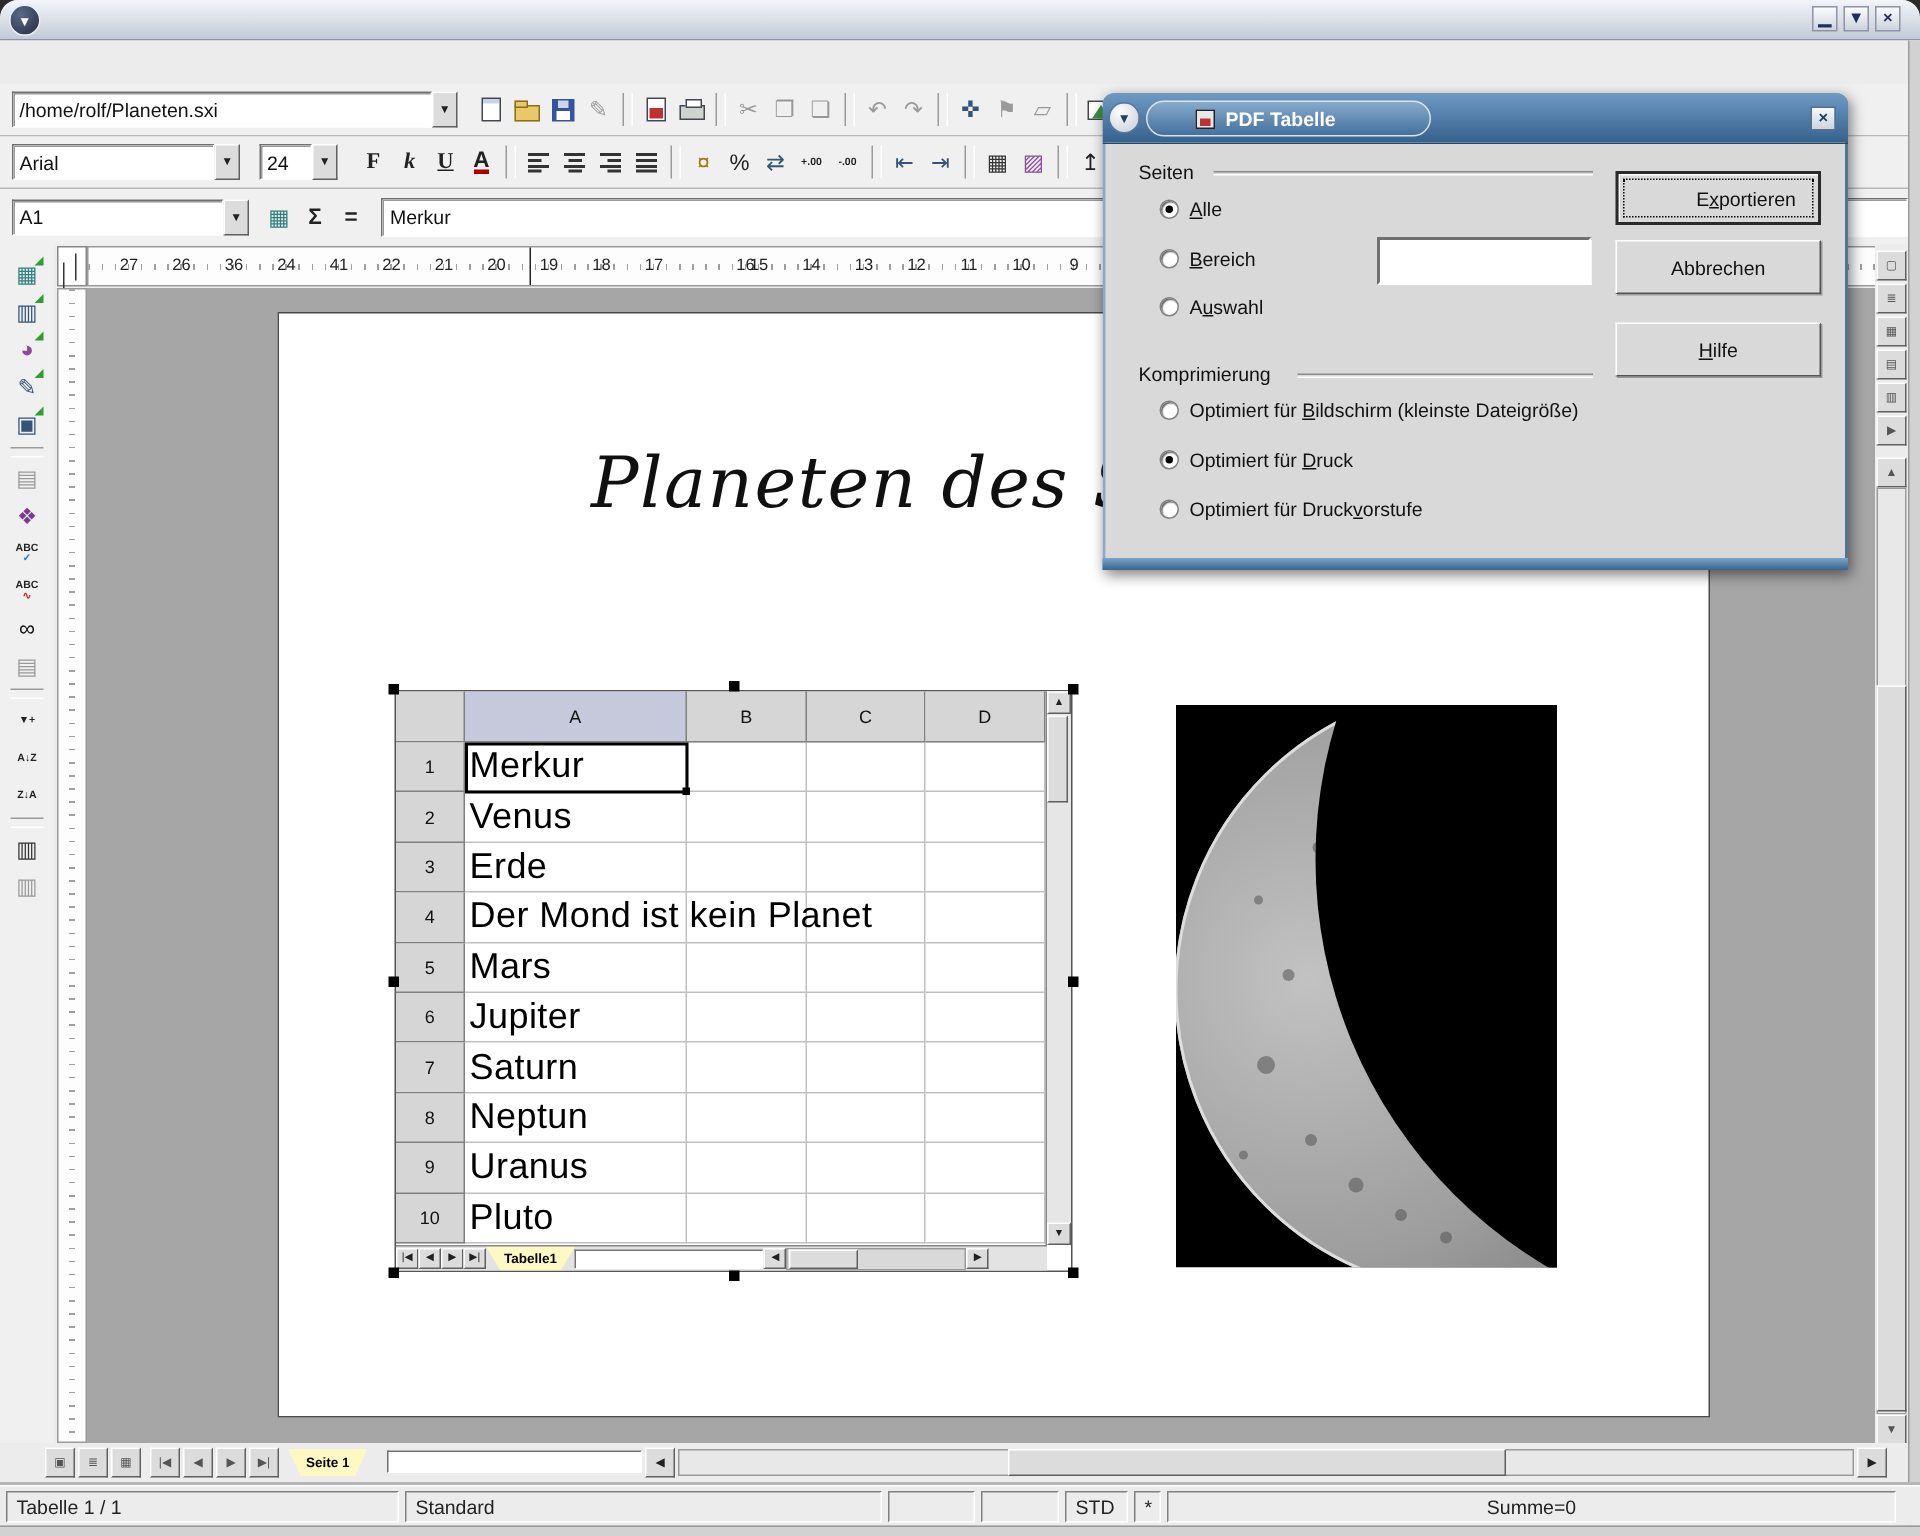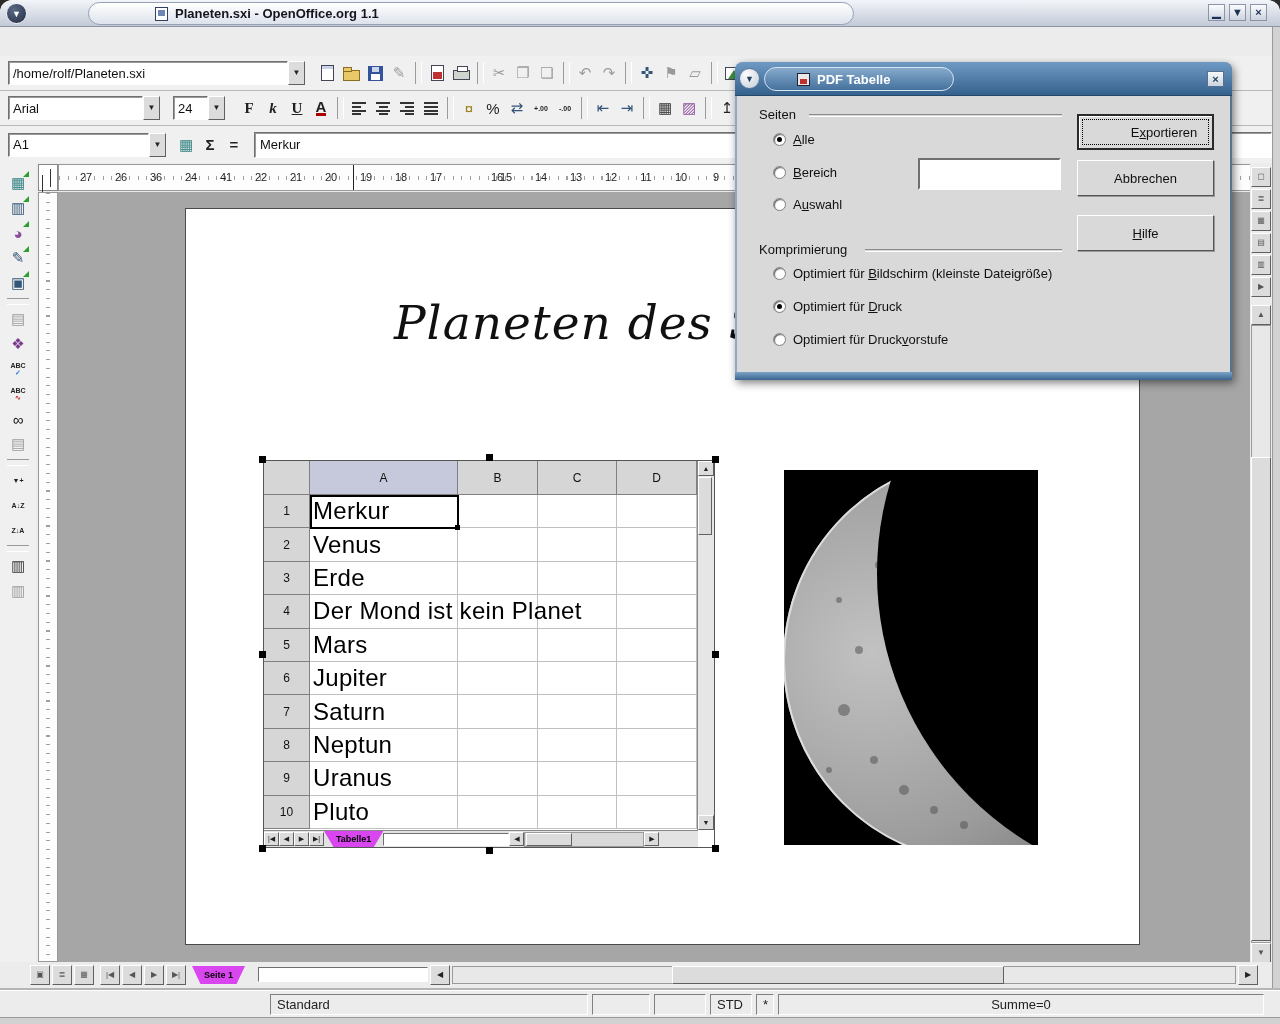--- a/index.html
+++ b/index.html
@@ -82,21 +82,21 @@
   .srow{display:flex;height:33.4px;}
   .rowhdr{width:46px;flex:0 0 46px;background:#d6d6d6;border-right:1px solid #808080;border-bottom:1px solid #808080;font-size:12px;color:#111;display:flex;align-items:center;justify-content:center;}
   .scell{border-right:1px solid #c0c0c0;border-bottom:1px solid #c0c0c0;font-size:24px;color:#000;white-space:nowrap;overflow:visible;display:flex;align-items:center;letter-spacing:.3px;}
   .scell span{position:relative;z-index:2;padding-left:3px;}
   .a1sel{position:absolute;left:46px;top:34px;width:149px;height:34px;border:2px solid #000;z-index:3;}
   .a1sel:after{content:"";position:absolute;right:-3px;bottom:-3px;width:5px;height:5px;background:#000;}
   .svscroll{position:absolute;right:0;top:0;width:17px;height:369px;background:#e6e6e6;border-left:1px solid #888;}
   .sbtn{position:absolute;left:0;width:16px;height:15px;background:#dcdcdc;border:1px solid;border-color:#fff #606060 #606060 #fff;font-size:7px;color:#222;text-align:center;line-height:13px;}
   .stabbar{position:absolute;left:0;bottom:0;width:434px;height:17px;background:#e3e3e3;border-top:1px solid #888;display:flex;align-items:center;}
   .mininav{width:15px;height:14px;background:#dcdcdc;border:1px solid;border-color:#fff #606060 #606060 #fff;font-size:7px;color:#222;text-align:center;line-height:12px;flex:0 0 auto;}
-  .ttab{height:16px;background:#d946ef;clip-path:polygon(0 0,100% 0,84% 100%,16% 100%);font-size:9px;font-weight:bold;color:#000;display:flex;align-items:center;justify-content:center;padding:0 12px;flex:0 0 auto;}
+  .ttab{height:16px;background:#fef9c3;clip-path:polygon(0 0,100% 0,84% 100%,16% 100%);font-size:9px;font-weight:bold;color:#000;display:flex;align-items:center;justify-content:center;padding:0 12px;flex:0 0 auto;}
   .inset{height:13px;background:#fff;border:1px solid;border-color:#707070 #fff #fff #707070;flex:0 0 auto;}
   .strack{position:relative;height:15px;background:#d9d9d9;border:1px solid #9a9a9a;flex:0 0 auto;}
   .sthumb{position:absolute;top:0;height:13px;background:#dcdcdc;border:1px solid;border-color:#fff #606060 #606060 #fff;}
   
   .moon{position:absolute;left:598px;top:261px;width:254px;height:375px;}
   
   .vscol{position:absolute;left:1250px;top:163px;width:22px;height:827px;background:#ececec;}
   .viewbtn{position:absolute;left:1px;width:20px;height:20px;background:#dcdcdc;border:1px solid;border-color:#fff #606060 #606060 #fff;font-size:8px;color:#555;text-align:center;line-height:18px;}
   .vtrack{position:absolute;left:1px;width:20px;background:#e8e8e8;border:1px solid #9a9a9a;}
   .vthumb{position:absolute;left:1px;width:20px;background:#dcdcdc;border:1px solid;border-color:#fff #606060 #606060 #fff;}
@@ -125,24 +125,20 @@
   .dbtn.def{border:2px solid #2a2a2a;outline:1px dotted #000;outline-offset:-6px;box-shadow:inset 1px 1px 0 #fff;padding-left:37px;}
   .dtext{position:absolute;left:181px;top:96px;width:143px;height:32px;background:#fff;border:2px solid;border-color:#707070 #fff #fff #707070;font-size:13px;padding:2px 4px;}
 </style>
 </head>
 <body>
 
 <div id="window">
 
   <div class="titlebar">
     <div class="tb-menu-btn">▼</div>
-    <div class="tb-pill">
-      <span class="doc-ico"></span>
-      <span class="tb-title">Planeten.sxi - OpenOffice.org 1.1</span>
-    </div>
     <div class="winbtn" style="left:1208px">▁</div>
     <div class="winbtn" style="left:1229px">▼</div>
     <div class="winbtn" style="left:1250px">×</div>
   </div>
 
 
   <div class="bar funcbar">
     <div class="combo" style="width:297px">
       <div class="cval" style="flex:1">/home/rolf/Planeten.sxi</div>
       <div class="carr">▼</div>
@@ -580,20 +576,21 @@
     <div class="viewbtn" style="left:166px;top:3px">▶|</div>
     <span class="ttab" style="position:absolute;left:192px;top:4px;height:18px">Seite 1</span>
     <span class="inset" style="position:absolute;left:258px;top:5px;width:170px;height:15px"></span>
     <div class="viewbtn" style="left:430px;top:3px;color:#222">◀</div>
     <div class="vtrack" style="left:452px;top:4px;width:784px;height:18px;position:absolute"></div>
     <div class="vthumb" style="left:672px;top:4px;width:332px;height:18px;position:absolute"></div>
     <div class="viewbtn" style="left:1238px;top:3px;color:#222">▶</div>
   </div>
 
   <div class="statusbar" id="statusbar">
+      <div class="sb-field" style="left: 4px; width: 262px;">Tabelle 1 / 1</div>
       <div class="sb-field" style="left: 270px; width: 318px;">Standard</div>
       <div class="sb-field" style="left: 592px; width: 58px;"></div>
       <div class="sb-field" style="left: 654px; width: 52px;"></div>
       <div class="sb-field" style="left: 710px; width: 42px;">STD</div>
       <div class="sb-field" style="left: 756px; width: 18px;">*</div>
       <div class="sb-field" style="left: 778px; width: 486px; text-align: center;">Summe=0</div>
     </div>
   <div class="botedge"></div>
 
   <div class="dialog">

